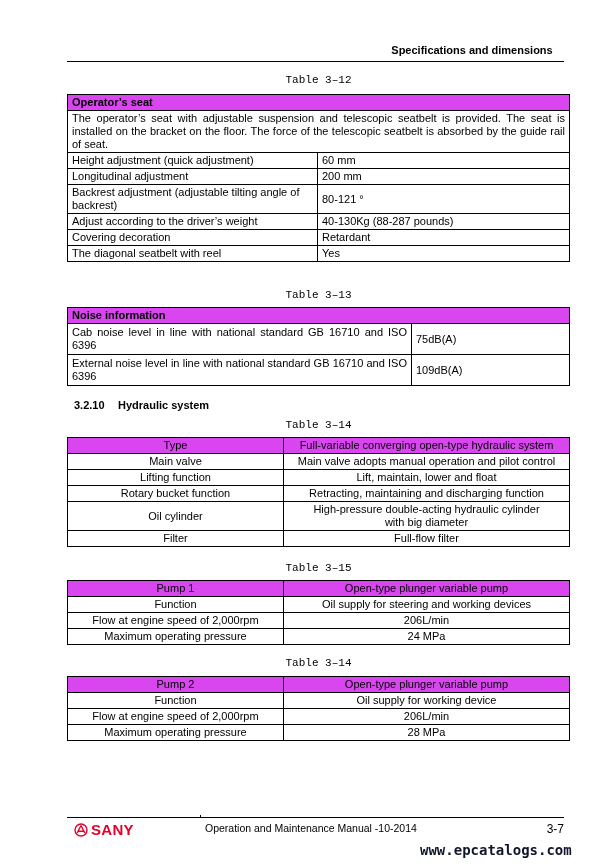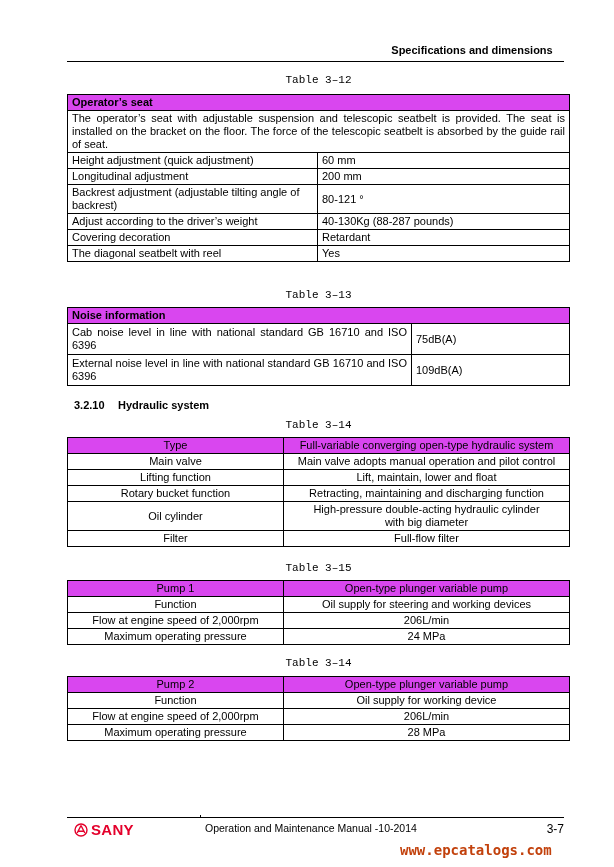--- a/index.html
+++ b/index.html
@@ -16,21 +16,21 @@
     .justify { text-align:justify; }
     .center td { text-align:center; }
     .section-heading { left:74px; top:399px; font-size:11px; font-weight:bold; }
     .section-heading .num { display:inline-block; width:44px; }
     .footer-rule { left:67px; top:817px; width:497px; height:0; border-top:1px solid #000; }
     .footer-rule-tick { left:200px; top:815px; width:1px; height:3px; background:#000; }
     .footer-logo { left:74px; top:821px; display:flex; align-items:center; gap:3px; }
     .footer-logo .brand { color:#e4002b; font-weight:bold; font-size:15px; letter-spacing:0.3px; }
     .footer-manual { left:205px; top:822px; font-size:10.5px; }
     .footer-page { left:540px; top:822px; width:24px; text-align:right; font-size:12px; }
-    .watermark { left:400px; top:842px; font-family:"DejaVu Sans Mono", "Liberation Mono", monospace; font-size:14px; font-weight:bold; color:#c2410c; }
+    .watermark { left:420px; top:842px; font-family:"DejaVu Sans Mono", "Liberation Mono", monospace; font-size:14px; font-weight:bold; color:#0f172a; }
   </style>
 </head>
 <body>
 
 <div class="abs header-title">Specifications and dimensions</div>
 <div class="abs header-rule"></div>
 
 <div class="abs caption" style="top:74px;">Table 3–12</div>
 <table style="top:94px;">
   <colgroup>

